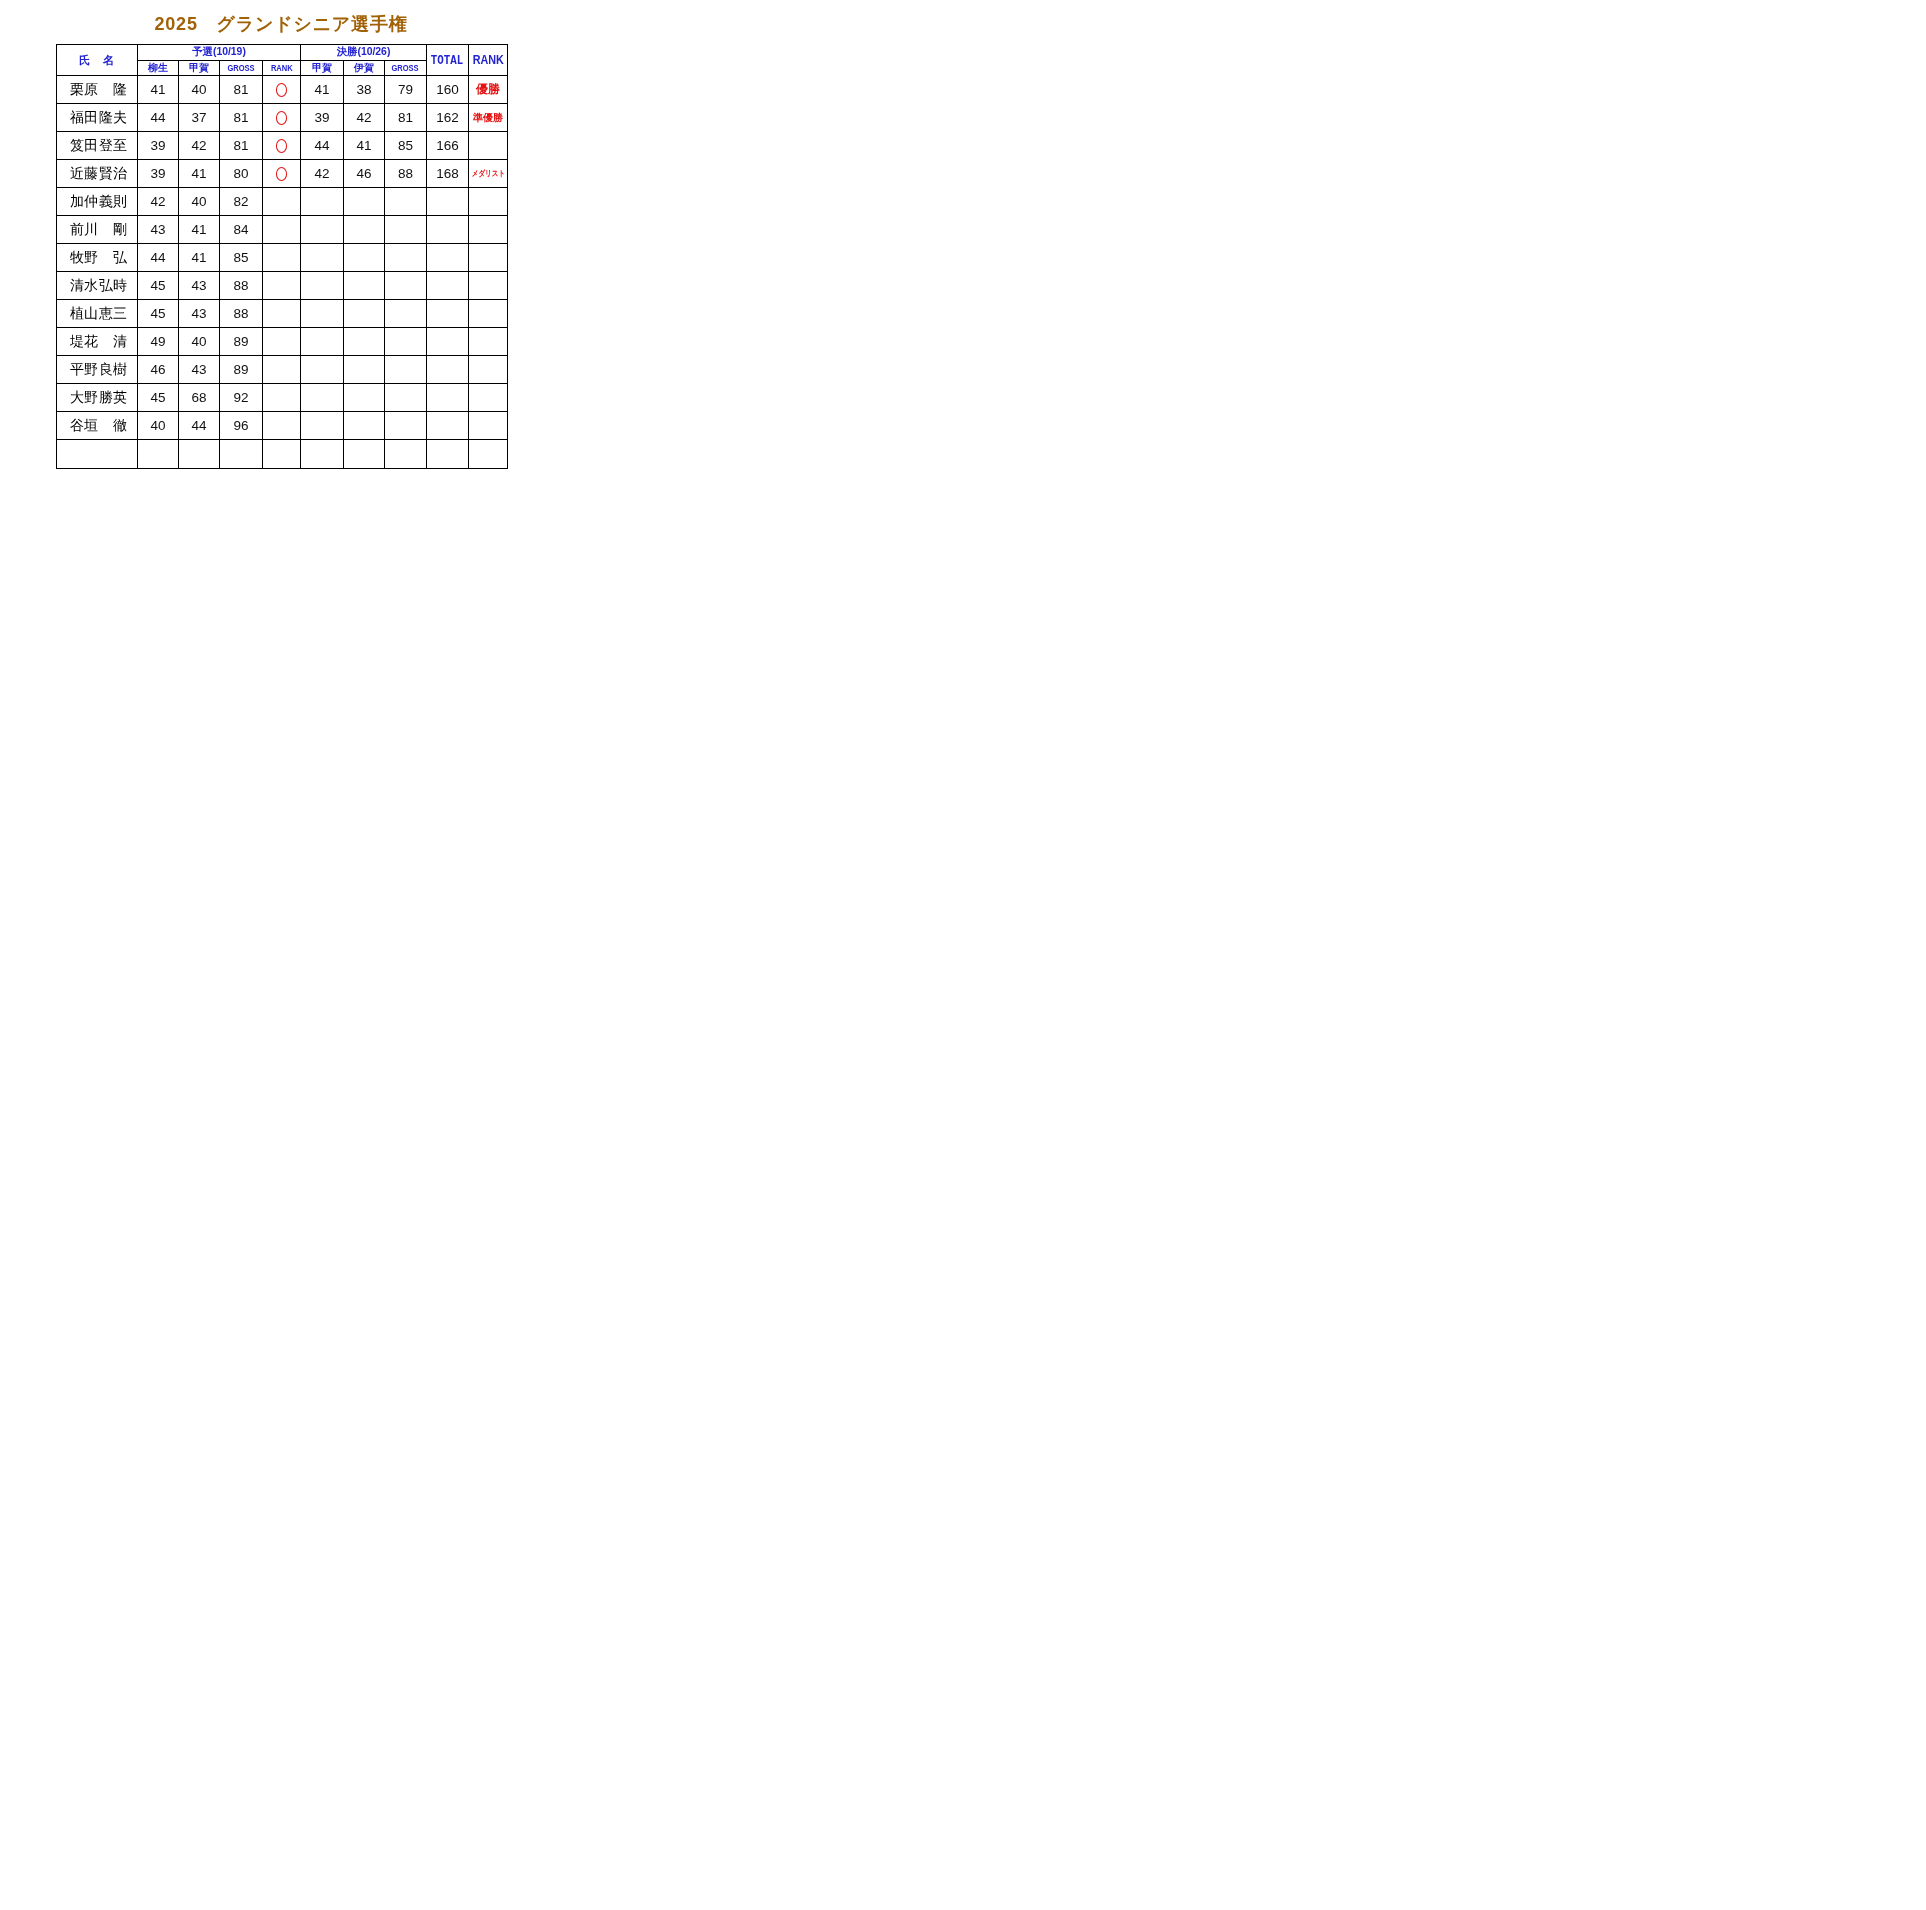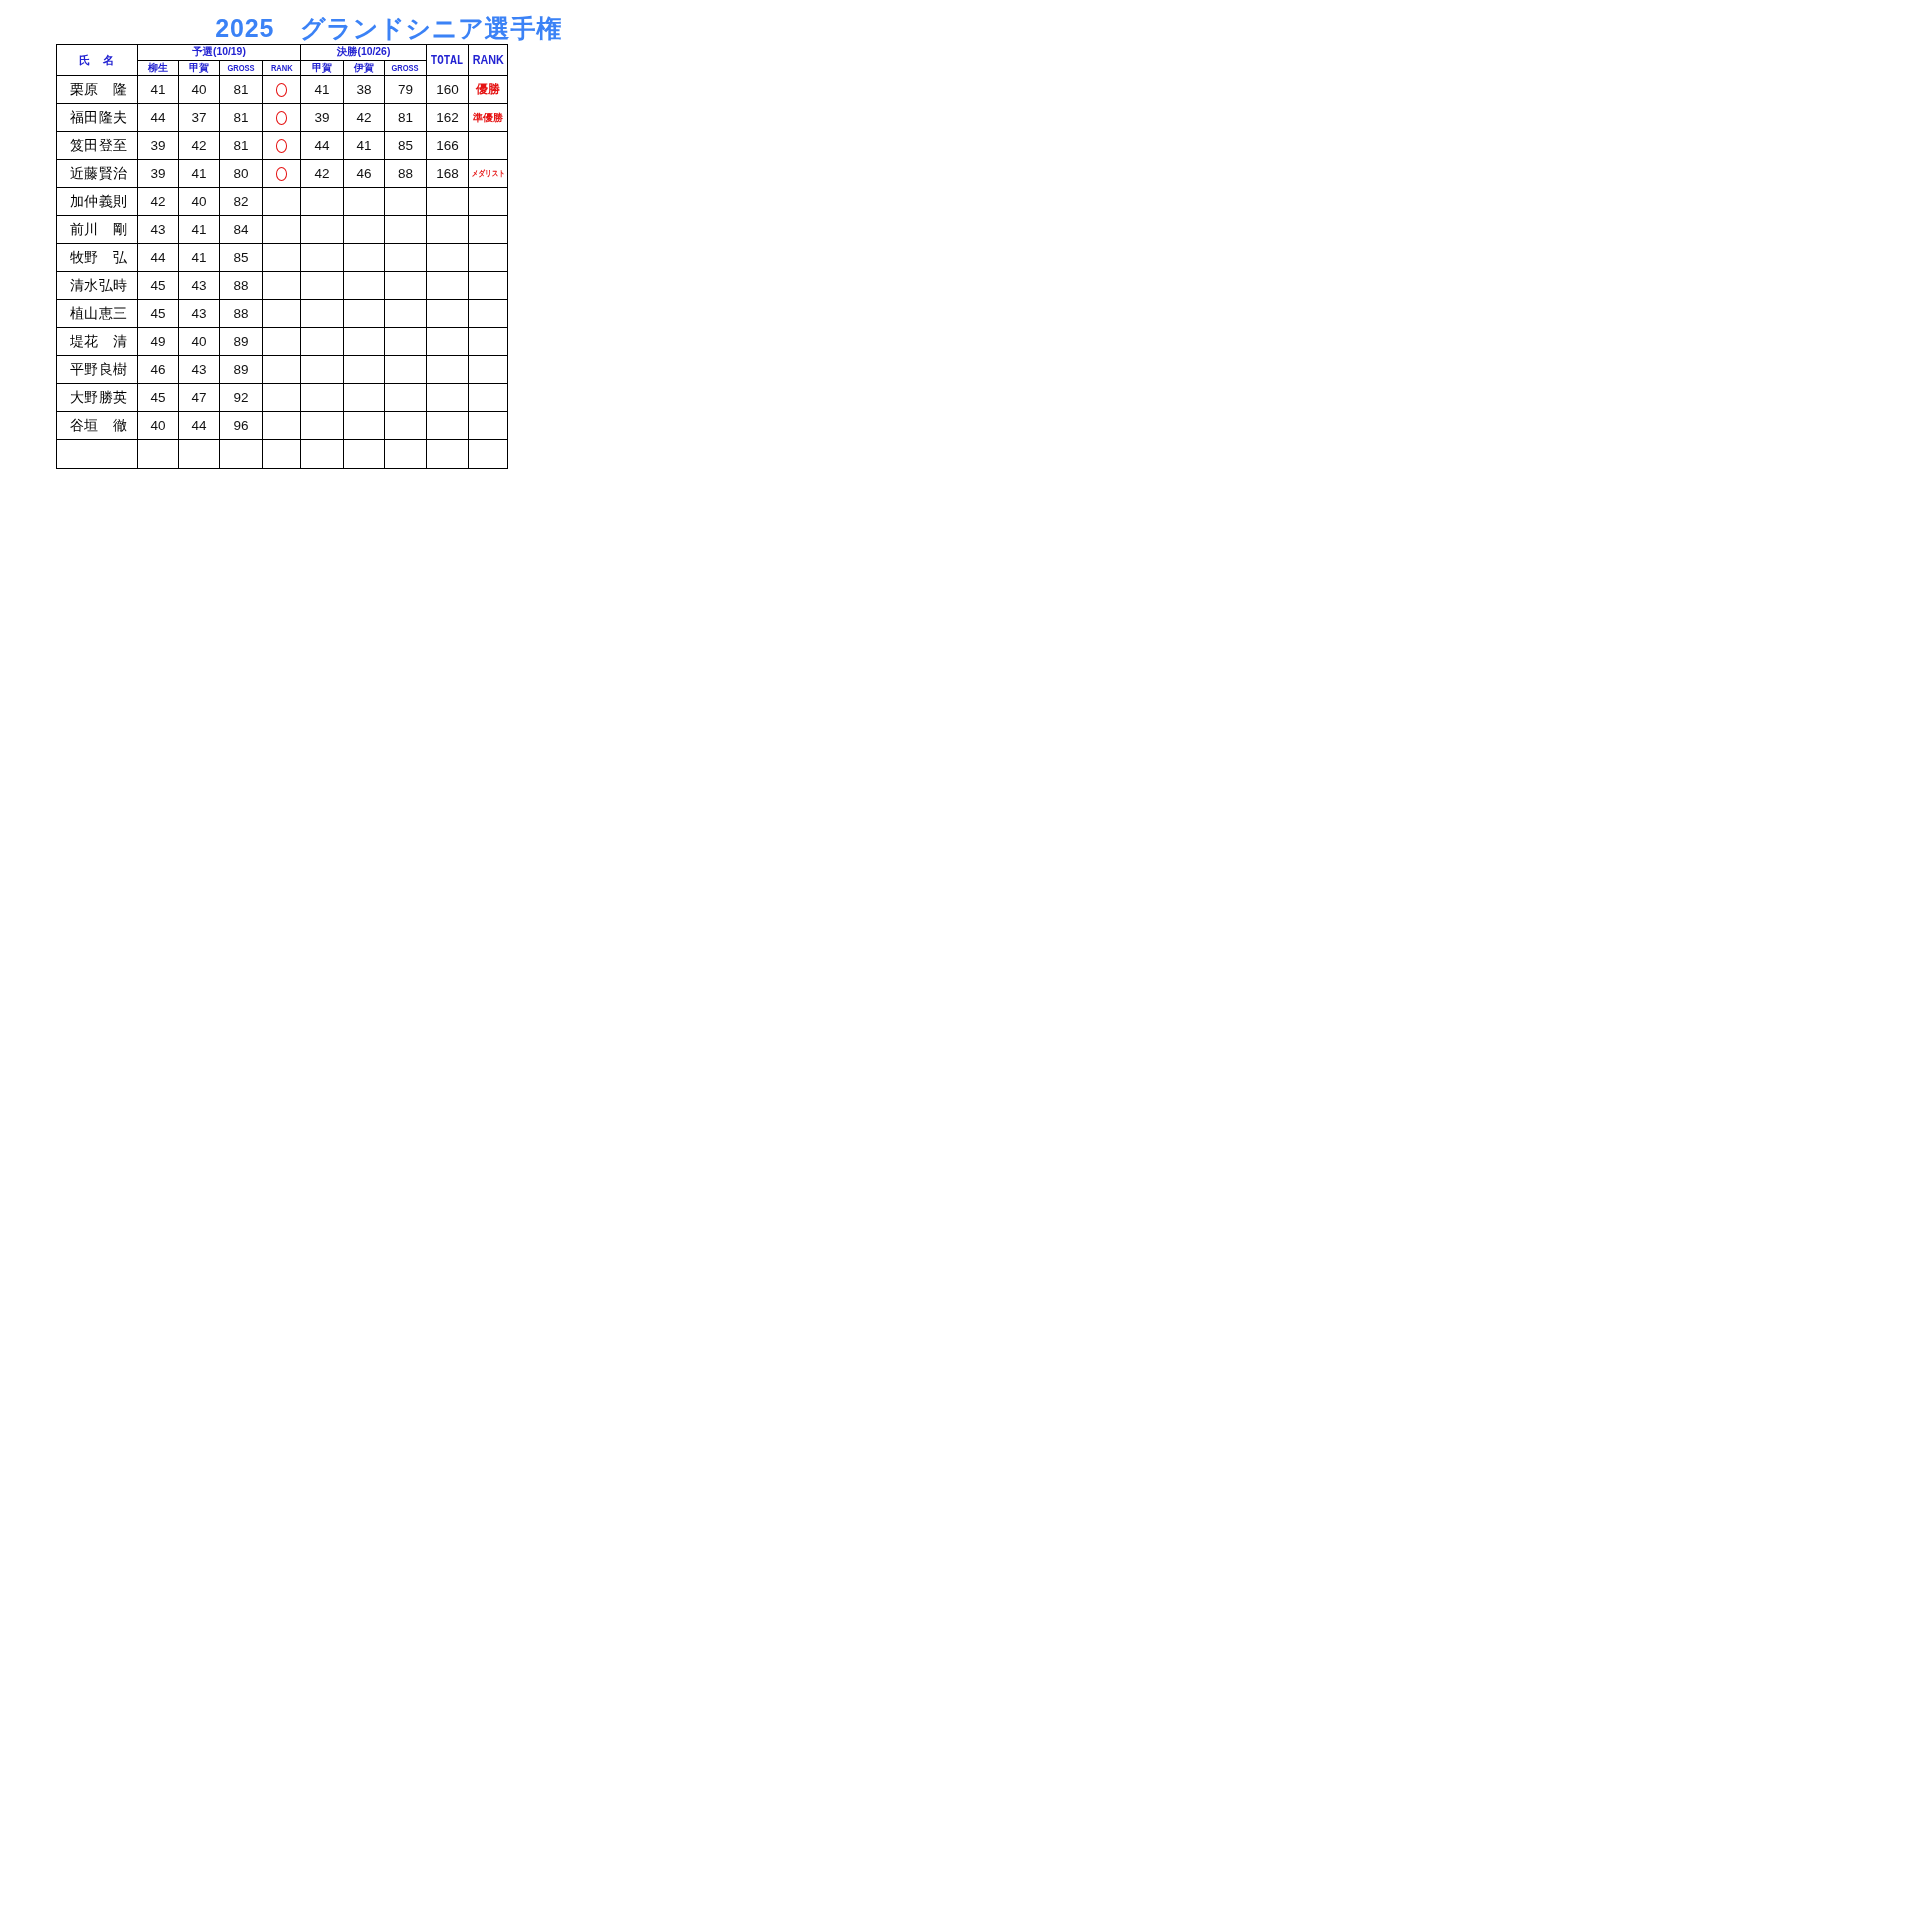--- a/index.html
+++ b/index.html
@@ -13,24 +13,24 @@
     position:relative;
     width:562px;height:478px;
     background:#ffffff;
     font-family:"Liberation Sans", sans-serif;
     overflow:hidden;
   }
   .title{
     position:absolute;
     top:11.6px;left:0;width:100%;
     margin:0;
-    text-align:right;
-    font-size:25px;
+    text-align:center;
+    font-size:18px;
     font-weight:bold;
-    color:#3b82f6;
+    color:#a16207;
     letter-spacing:0.8px;
     font-family:"Liberation Sans", sans-serif;
   }
   .gtable{
     position:absolute;
     left:56px;top:44px;
     display:grid;
     grid-template-columns:81px 41px 41px 43px 38px 43px 41px 42px 42px 38px;
     grid-template-rows:15.6px 15.6px repeat(14, 28px);
     border:1.5px solid var(--line);
@@ -277,21 +277,21 @@
       <div class="cell num "></div>
       <div class="cell num "></div>
       <div class="cell num br-dbl"></div>
       <div class="cell num br-dbl"></div>
       <div class="cell br-none"></div>
       <div class="cell name-cell br-dbl">
         <span>大野</span>
         <span>勝英</span>
       </div>
       <div class="cell num ">45</div>
-      <div class="cell num ">47</div>
+      <div class="cell num ">68</div>
       <div class="cell num br-dbl">92</div>
       <div class="cell br-thick"></div>
       <div class="cell num "></div>
       <div class="cell num "></div>
       <div class="cell num br-dbl"></div>
       <div class="cell num br-dbl"></div>
       <div class="cell br-none"></div>
       <div class="cell name-cell br-dbl">
         <span>谷垣</span>
         <span>徹</span>

